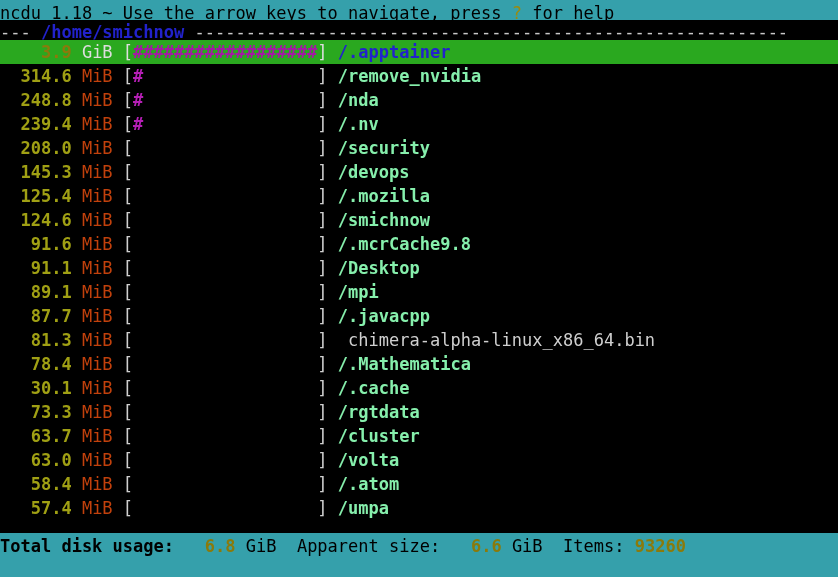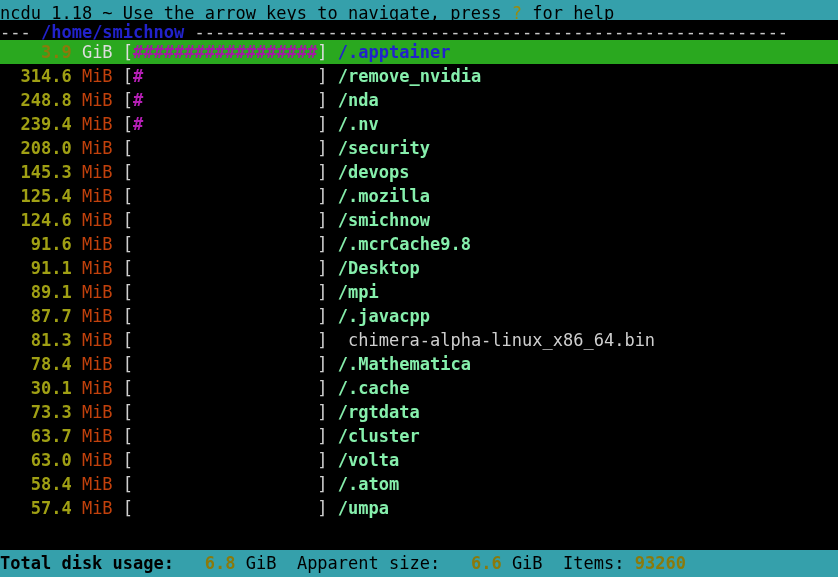--- a/index.html
+++ b/index.html
@@ -98,21 +98,21 @@
     background: #2aa81f;
   }
   .row.selected .size { color: #8a7a0c; }
   .row.selected .unit { color: #dedede; }
   .row.selected .bracket { color: #dedede; }
   .row.selected .bar { color: #a31aa3; }
   .row.selected .name-dir { color: #2222cc; }
 
   
   .statusbar {
-    height: 27px;
+    height: 44px;
     line-height: 27px;
     background: #35a0ab;
     color: #000000;
     white-space: pre;
     overflow: hidden;
   }
   .statusbar .label { font-weight: bold; color: #000000; }
   .statusbar .plain { color: #000000; }
   .statusbar .num { color: #8a7a0c; font-weight: bold; }
 </style>

